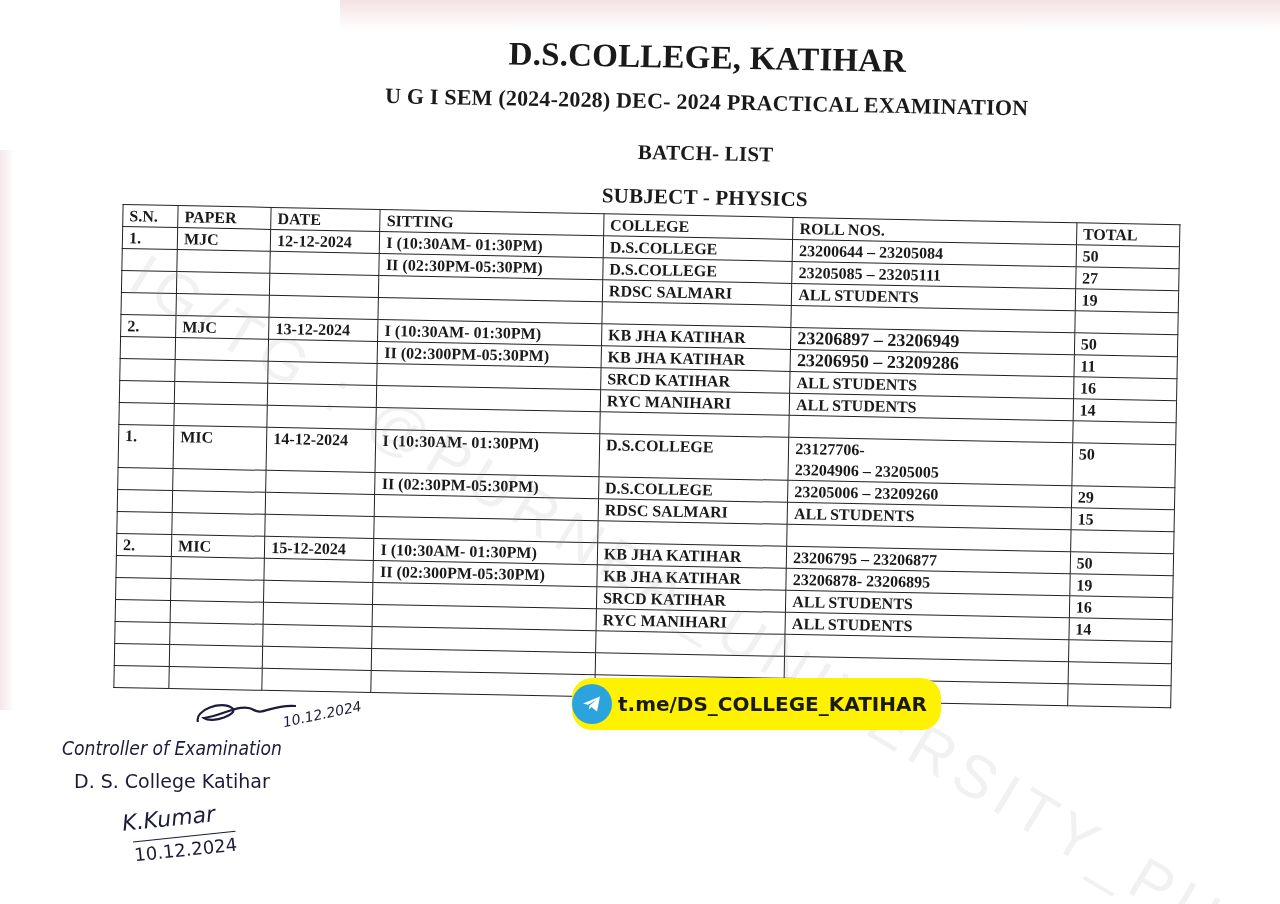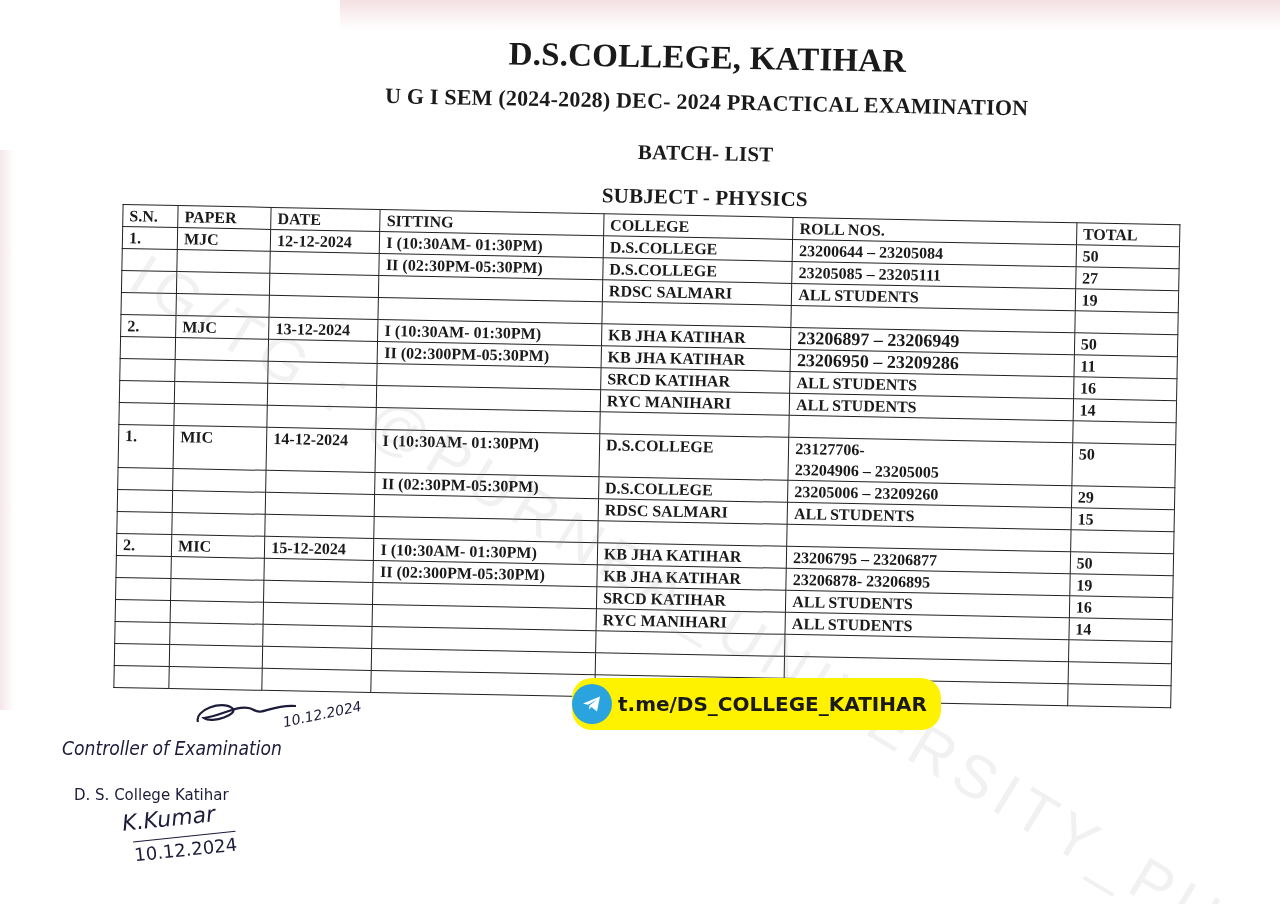--- a/index.html
+++ b/index.html
@@ -135,22 +135,22 @@
       position: absolute;
       left: 0; top: 30px;
       font-size: 20px;
       white-space: nowrap;
       font-style: italic;
       transform: scaleX(0.86);
       transform-origin: left;
     }
     .sig-inst {
       position: absolute;
-      left: 12px; top: 80px;
-      font-size: 15px;
+      left: 12px; top: 64px;
+      font-size: 19px;
       white-space: nowrap;
     }
     .sig-name {
       position: absolute;
       left: 60px; top: 100px;
       font-size: 22px;
       font-style: italic;
       white-space: nowrap;
       transform: rotate(-6deg);
     }

